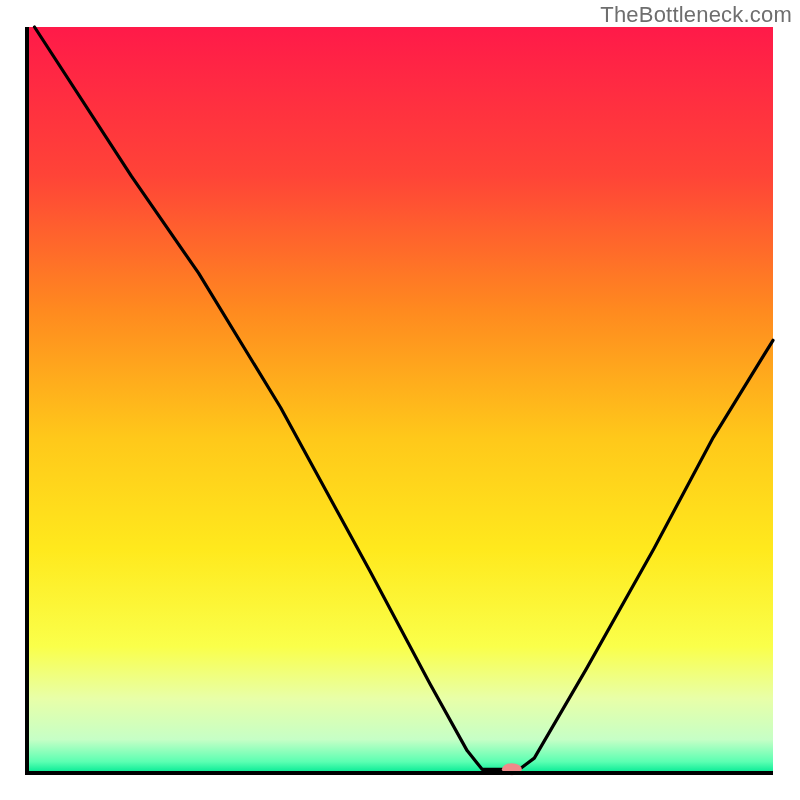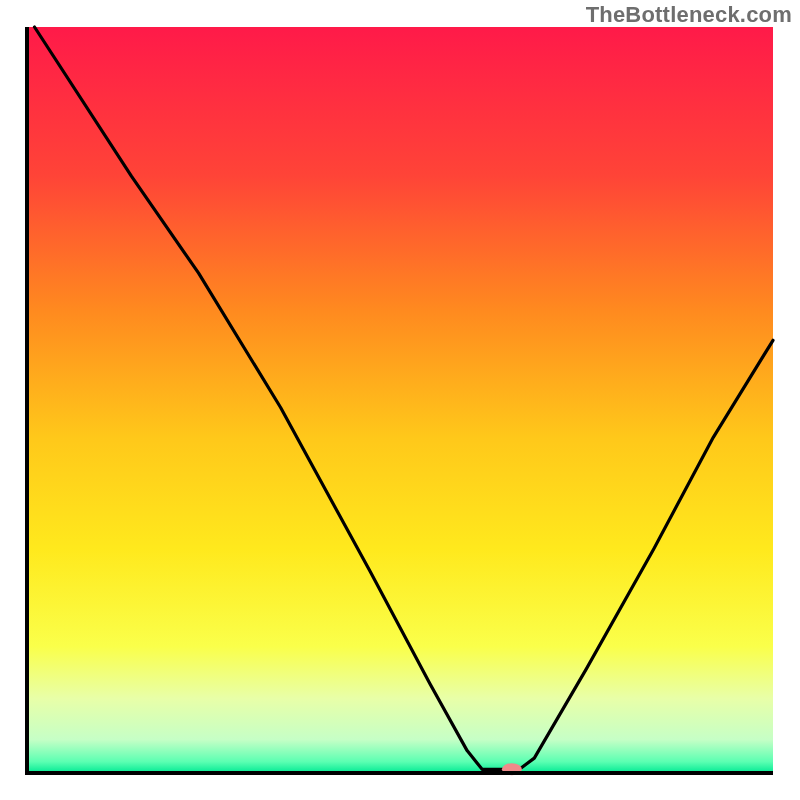--- a/index.html
+++ b/index.html
@@ -13,21 +13,21 @@
   .wrap {
     position: relative;
     width: 800px;
     height: 800px;
   }
   .watermark {
     position: absolute;
     top: 2px;
     right: 8px;
     font-size: 22px;
-    font-weight: 700;
+    font-weight: 400;
     color: #6e6e6e;
     letter-spacing: 0.2px;
   }
   svg {
     display: block;
   }
 </style>
 </head>
 <body>
 <div class="wrap">

